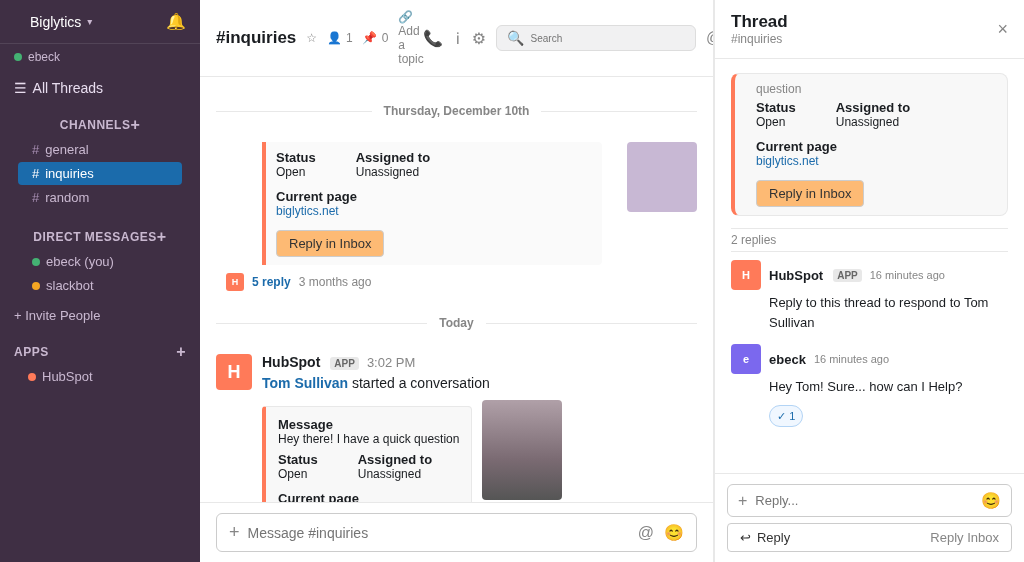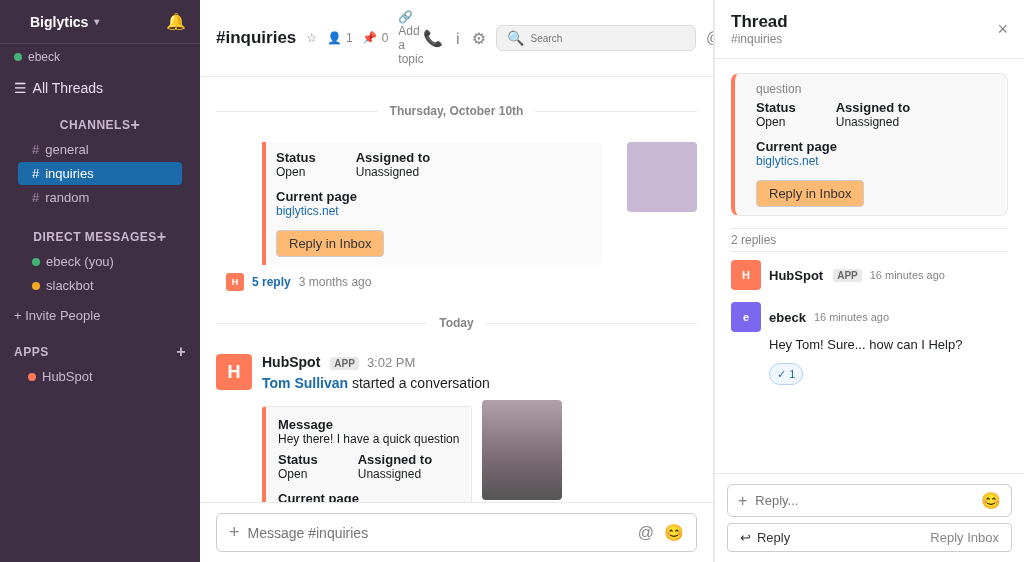--- a/index.html
+++ b/index.html
@@ -1,21 +1,21 @@
 <!DOCTYPE html>
 <html><head>
   <meta charset="utf-8">
   <style>
     * { box-sizing: border-box; margin: 0; padding: 0; }
     body { font-family: -apple-system, BlinkMacSystemFont, 'Segoe UI', sans-serif; font-size: 13px; display: flex; height: 562px; overflow: hidden; background: #f8f8f8; }
 
     
     .sidebar { width: 200px; background: #3f2f44; color: #c9b8d0; display: flex; flex-direction: column; flex-shrink: 0; height: 562px; overflow-y: auto; }
     .sidebar-header { padding: 12px 14px; display: flex; align-items: center; justify-content: space-between; border-bottom: 1px solid rgba(255,255,255,0.1); }
-    .sidebar-workspace { display: flex; align-items: center; gap: 6px; color: #fff; font-weight: 700; font-size: 14px; cursor: pointer; padding-left: 16px; }
+    .sidebar-workspace { display: flex; align-items: center; gap: 6px; color: #fff; font-weight: 400; font-size: 14px; cursor: pointer; padding-left: 16px; }
     .sidebar-workspace .chevron { font-size: 10px; color: #c9b8d0; }
     .sidebar-bell { font-size: 16px; cursor: pointer; color: #c9b8d0; }
     .sidebar-user { padding: 6px 14px 10px; display: flex; align-items: center; gap: 6px; font-size: 12px; color: #c9b8d0; }
     .status-dot { width: 8px; height: 8px; border-radius: 50%; background: #44b273; flex-shrink: 0; }
     .sidebar-section { padding: 14px 14px 4px; }
     .sidebar-all-threads { padding: 6px 14px; font-size: 14px; color: #e8ddef; cursor: pointer; display: flex; align-items: center; gap: 6px; }
     .sidebar-section-header { display: flex; align-items: center; justify-content: center; color: #c9b8d0; font-size: 12px; font-weight: 700; text-transform: uppercase; letter-spacing: 0.5px; margin-bottom: 4px; }
     .sidebar-section-add { font-size: 16px; cursor: pointer; color: #c9b8d0; }
     .sidebar-item { padding: 4px 14px; cursor: pointer; color: #c9b8d0; font-size: 13px; display: flex; align-items: center; gap: 6px; border-radius: 4px; margin: 1px 4px; }
     .sidebar-item.active { background: #1b6bab; color: #fff; }
@@ -211,21 +211,21 @@
       <div class="search-bar-right">
         <span>@</span>
 
       </div>
     </div>
   </div>
 
   <div class="messages-area">
 
     <div class="date-divider">
-      <span>Thursday, October 10th</span>
+      <span>Thursday, December 10th</span>
     </div>
 
     <div class="message-group-with-photo">
       <div style="display:flex;flex-direction:column;align-items:flex-start;gap:0;flex:1;">
         <div style="display:flex;gap:10px;align-items:flex-start;width:100%;">
           <div style="width:36px;flex-shrink:0;"></div>
           <div class="message-content" style="border-left:4px solid #ff7a59;padding-left:8px;background:#fafafa;border-radius:0 4px 4px 0;padding:8px 10px;margin-top:0;max-width:340px;">
             <div class="card-row">
               <div>
                 <div class="card-field-label">Status</div>
@@ -344,20 +344,21 @@
 
     <div class="replies-count">2 replies</div>
 
     <div class="thread-message">
       <div class="thread-msg-header">
         <div class="thread-avatar">H</div>
         <span class="thread-author">HubSpot</span>
         <span class="message-app-badge">APP</span>
         <span class="thread-time">16 minutes ago</span>
       </div>
+      <div class="thread-text">Reply to this thread to respond to Tom Sullivan</div>
     </div>
 
     <div class="thread-message">
       <div class="thread-msg-header">
         <div class="thread-avatar ebeck">e</div>
         <span class="thread-author">ebeck</span>
         <span class="thread-time">16 minutes ago</span>
       </div>
       <div class="thread-text">
         <span>Hey Tom! Sure... how can I Help?</span>

